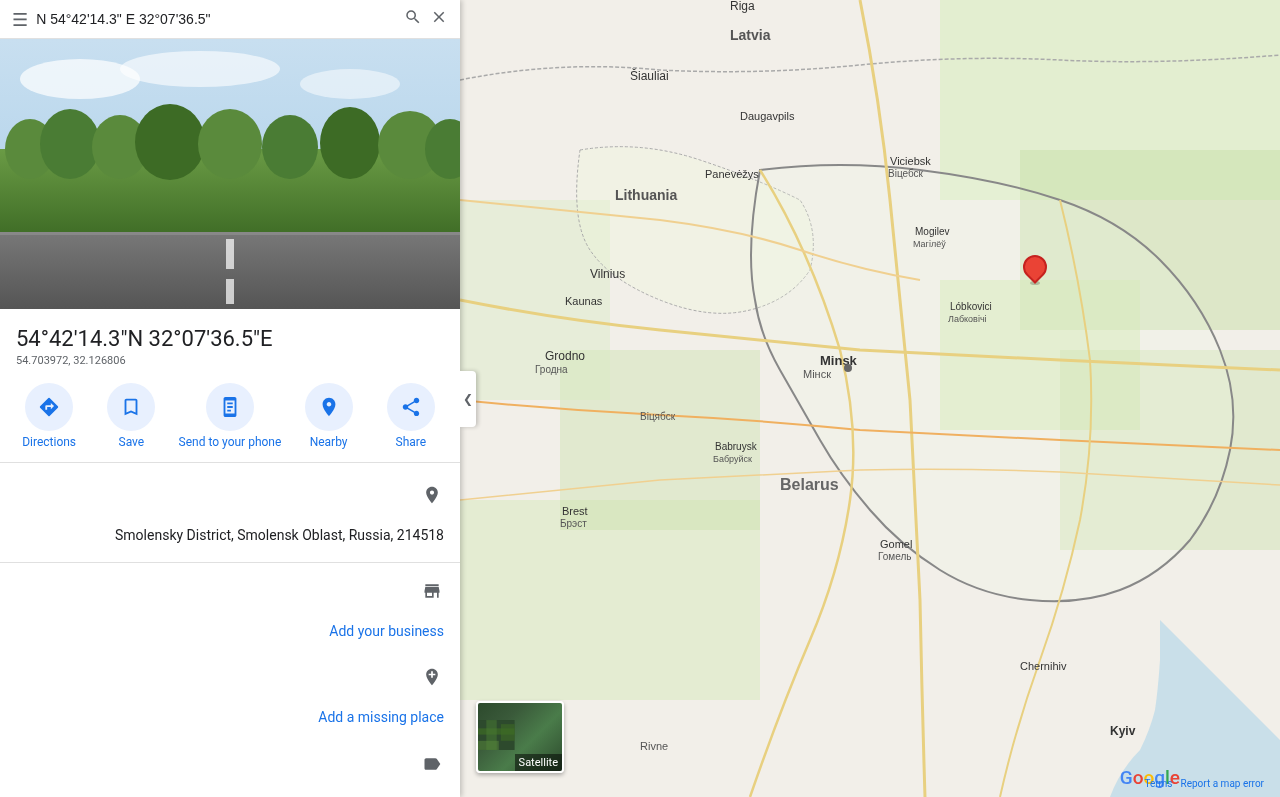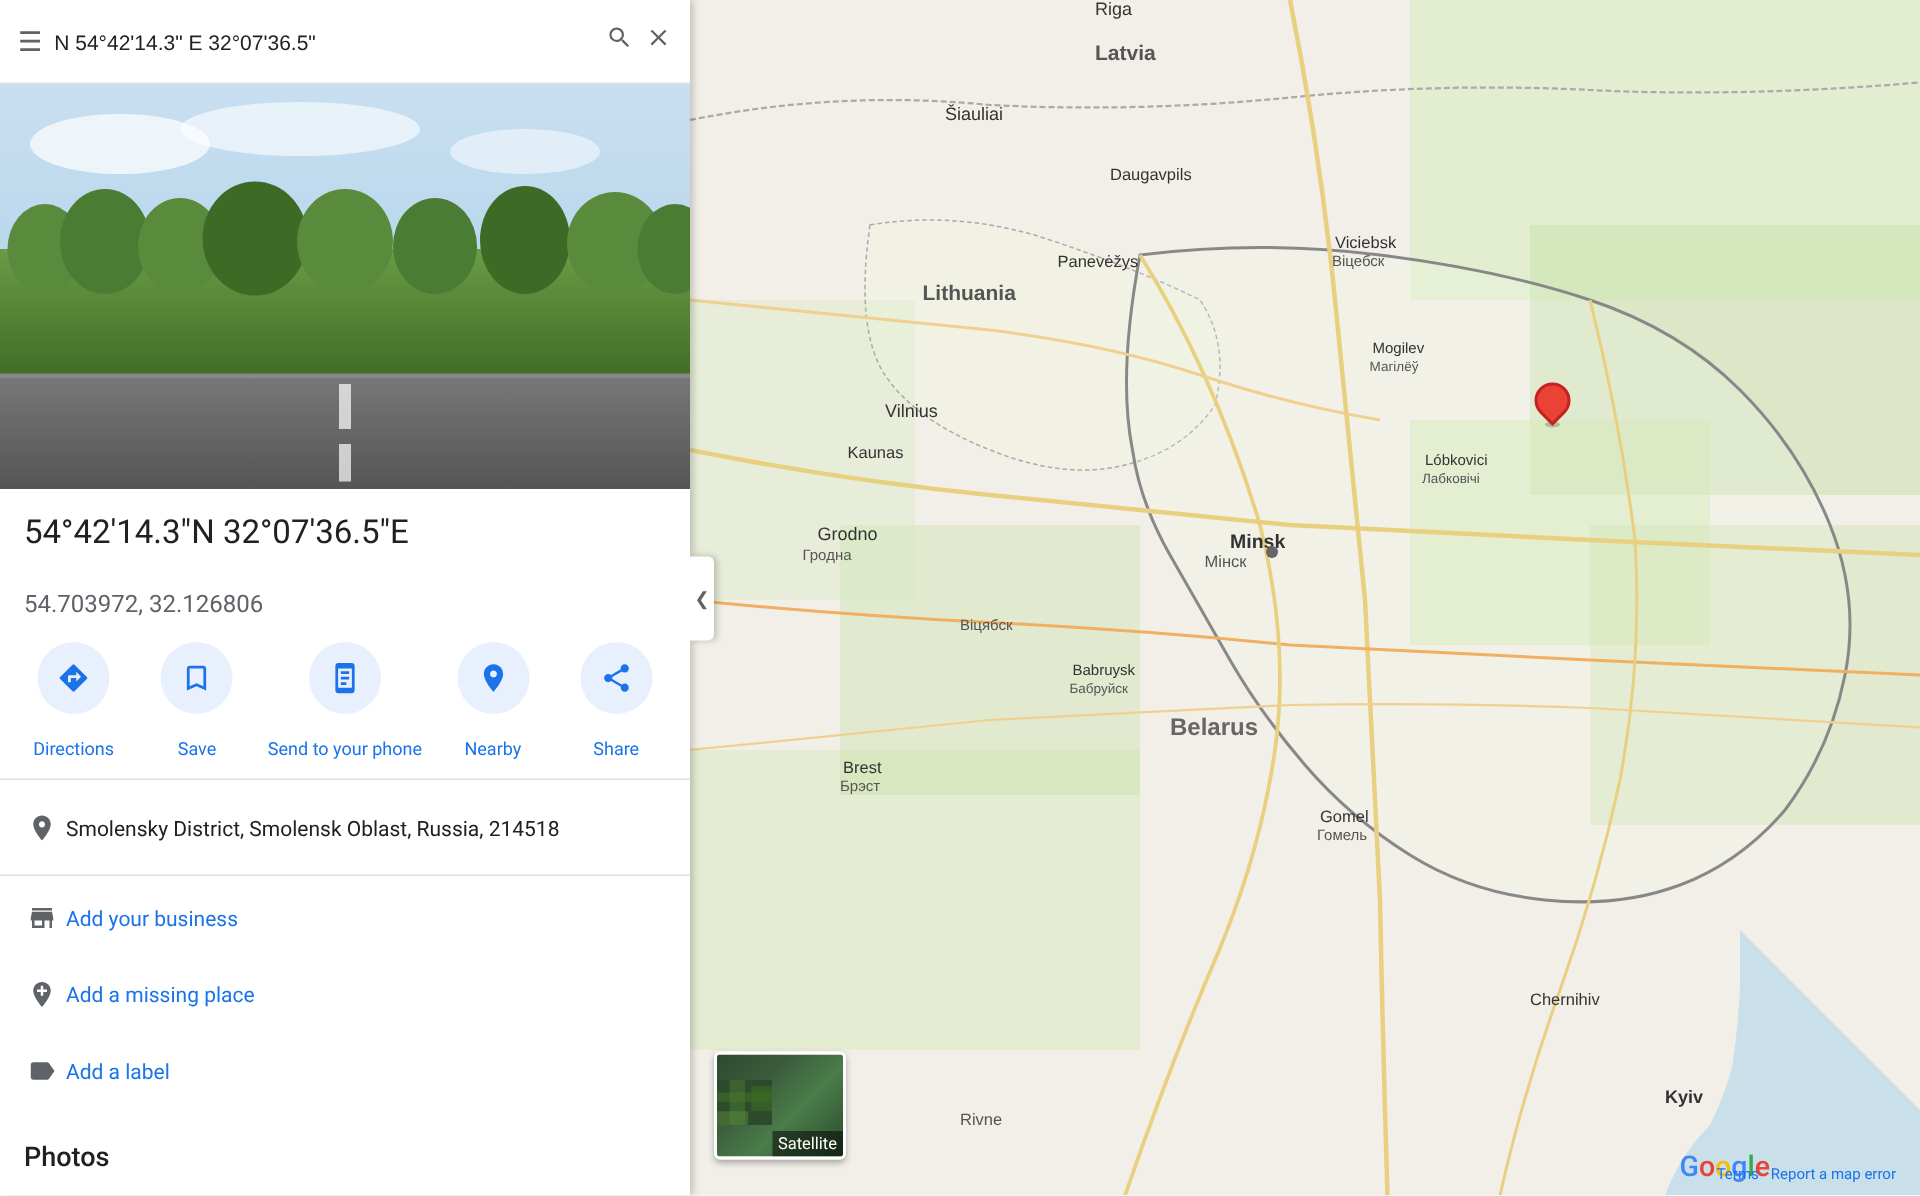--- a/index.html
+++ b/index.html
@@ -85,38 +85,38 @@
     .location-title {
       padding: 16px 16px 4px 16px;
     }
     .location-coords {
       font-size: 22px;
       font-weight: 400;
       color: #202124;
       line-height: 1.3;
     }
     .location-decimal {
-      font-size: 16px;
-      color: #5f6368;
-      margin-top: 22px;
+      font-size: 11px;
+      color: #5f6368;
+      margin-top: 0;
     }
 
     
     .action-row {
       display: flex;
       justify-content: space-around;
       padding: 12px 8px;
       border-bottom: 1px solid #e0e0e0;
     }
     .action-btn {
       display: flex;
       flex-direction: column;
       align-items: center;
       cursor: pointer;
-      gap: 16px;
+      gap: 4px;
       min-width: 70px;
     }
     .action-icon-circle {
       width: 48px;
       height: 48px;
       border-radius: 50%;
       background: #e8f0fe;
       display: flex;
       align-items: center;
       justify-content: center;
@@ -129,24 +129,25 @@
       text-align: center;
       line-height: 1.3;
     }
 
     
     .info-section {
       padding: 8px 0;
     }
     .info-row {
       display: flex;
-      align-items: center;
+      align-items: flex-end;
       padding: 12px 16px;
-      gap: 4px;
-      cursor: pointer;
+      gap: 16px;
+      cursor: pointer;
+      flex-direction: column;
     }
     .info-icon {
       color: #5f6368;
       font-size: 20px;
       margin-top: 2px;
       flex-shrink: 0;
       width: 24px;
       text-align: center;
     }
     .info-text {

